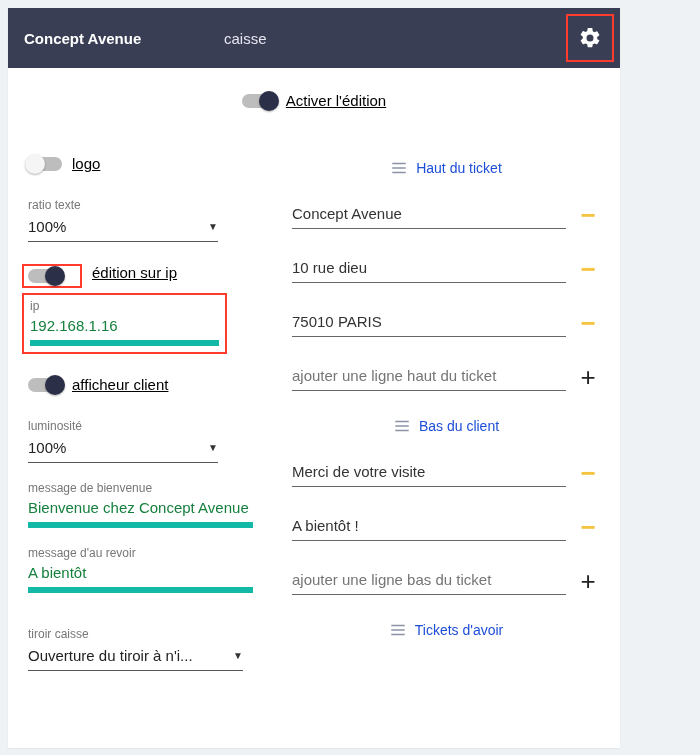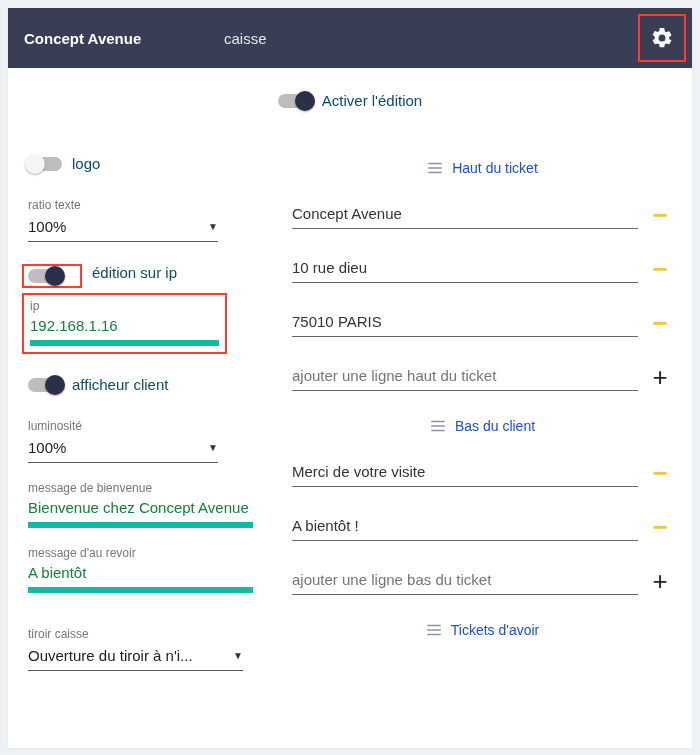--- a/index.html
+++ b/index.html
@@ -11,21 +11,21 @@
   }
   .app {
     width: 700px;
     height: 755px;
     margin: 0;
     background: #eef2f5;
     padding: 8px;
   }
   .card {
     background: #fff;
-    width: 684px;
+    width: 612px;
     height: 740px;
     box-shadow: 0 1px 2px rgba(0,0,0,0.05);
   }
   .header {
     background: #3a3e54;
     color: #fff;
     height: 60px;
     display: flex;
     align-items: center;
     padding: 0 16px;
@@ -84,22 +84,23 @@
     top: -3px;
     right: -3px;
     box-shadow: 0 1px 2px rgba(0,0,0,0.3);
   }
   .toggle.off .knob {
     right: auto;
     left: -3px;
     background: #f5f5f5;
   }
   .toggle-label {
-    color: #0c4a6e;
-    font-size: 15px;
+    color: #000000;
+    font-size: 15px;
+    text-decoration: underline;
   }
   .columns {
     display: flex;
     gap: 24px;
   }
   .col-left {
     width: 240px;
     flex-shrink: 0;
   }
   .col-right {

